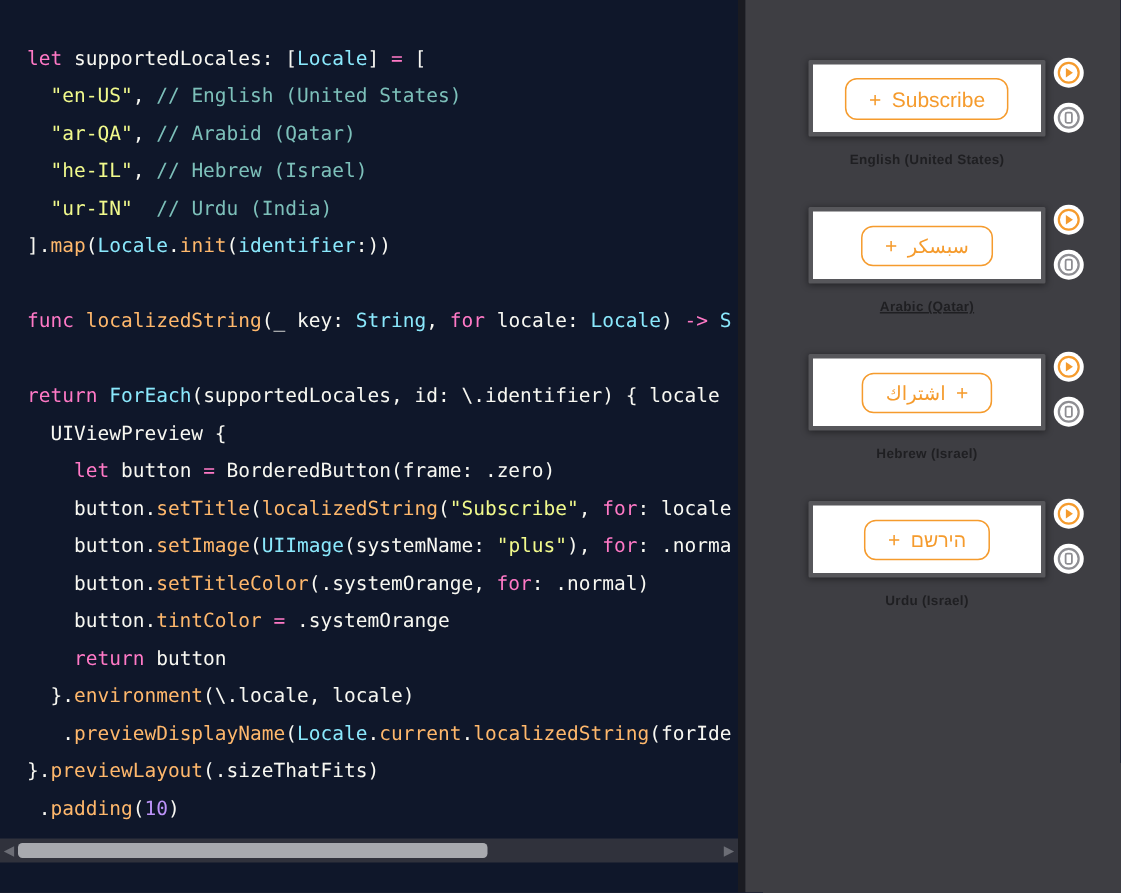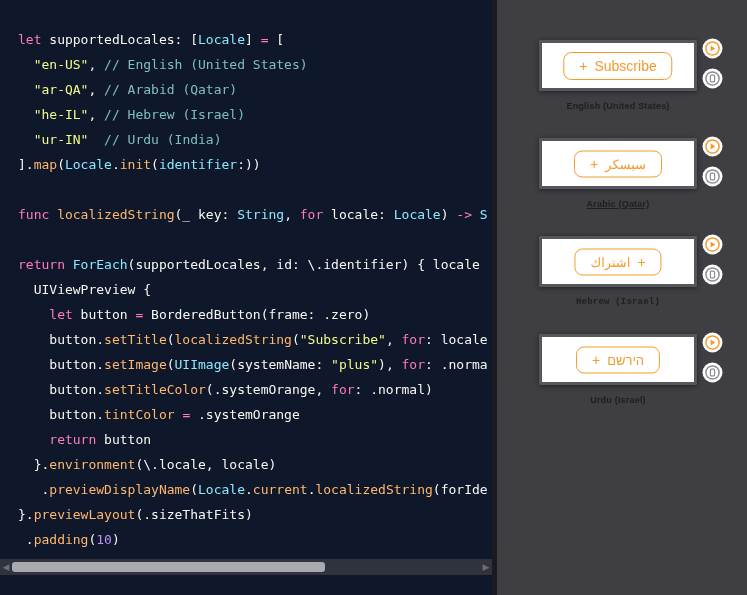--- a/index.html
+++ b/index.html
@@ -124,21 +124,21 @@
             <circle cx="10.5" cy="10.5" r="10" fill="#fff"></circle>
             <circle cx="10.5" cy="10.5" r="6.6" fill="none" stroke-width="1.5" stroke="#f59b2d"></circle>
             <path d="M8.6 7.4 L13.3 10.5 L8.6 13.6 Z" fill="#f59b2d"></path>
           </svg></div>
         <div class="icon-btn"><svg viewBox="0 0 21 21" width="21" height="21">
             <circle cx="10.5" cy="10.5" r="10" fill="#fff"></circle>
             <circle cx="10.5" cy="10.5" r="6.6" fill="none" stroke-width="1.5" stroke="#8e8e93"></circle>
             <rect x="8.4" y="7.1" width="4.2" height="6.8" rx="1" fill="none" stroke="#8e8e93" stroke-width="1.2"></rect>
           </svg></div>
       </div>
-      <div class="preview-caption" style="color: rgb(31, 31, 34); font-family: Liberation Mono, monospace;">Hebrew (Israel)</div>
+      <div class="preview-caption" style="color: rgb(31, 31, 34);">Hebrew (Israel)</div>
     </div>
     <div class="preview-row">
       <div class="preview-card" style="background: rgb(255, 255, 255); border-color: rgb(87, 87, 91);">
         <div class="subscribe-btn" style="color: rgb(245, 155, 45); border-color: rgb(245, 155, 45); font-size: 13px;">
           <span class="plus">+</span>
           <bdi>הירשם</bdi>
         </div>
       </div>
       <div class="preview-icons">
         <div class="icon-btn"><svg viewBox="0 0 21 21" width="21" height="21">

